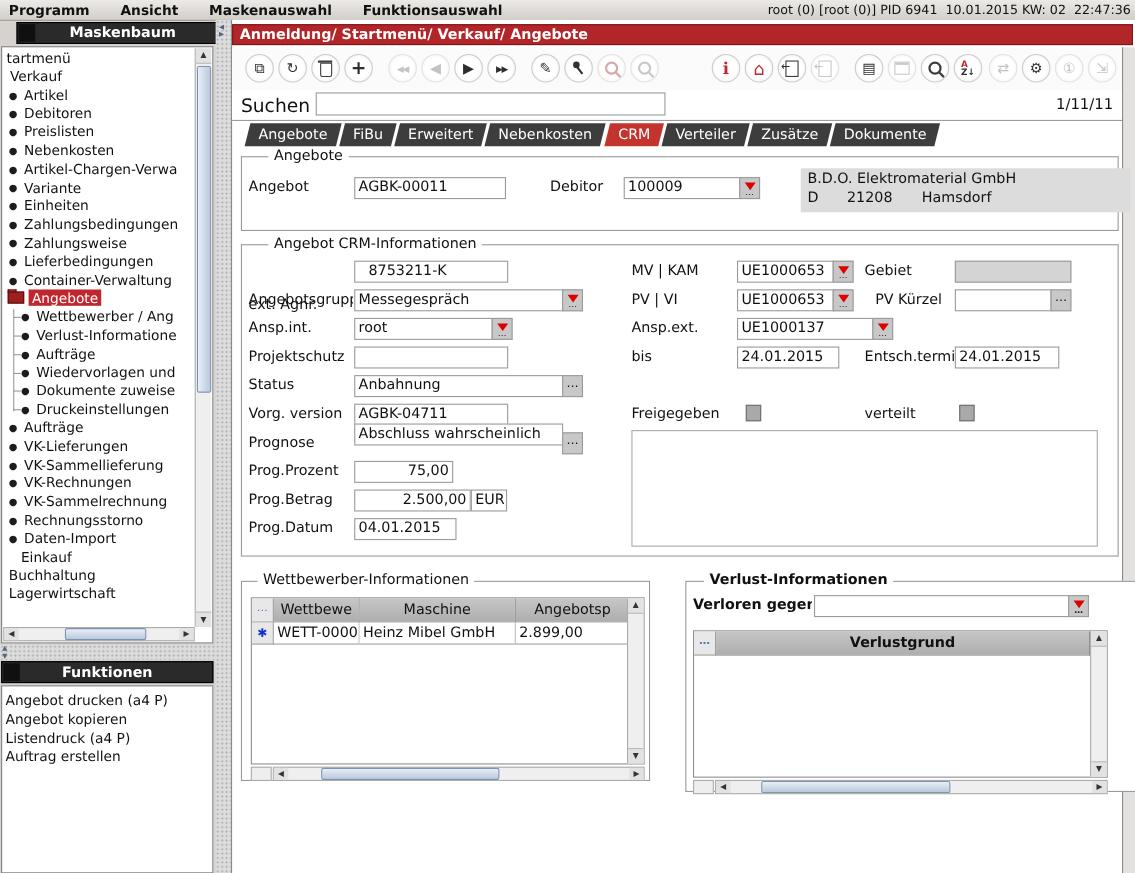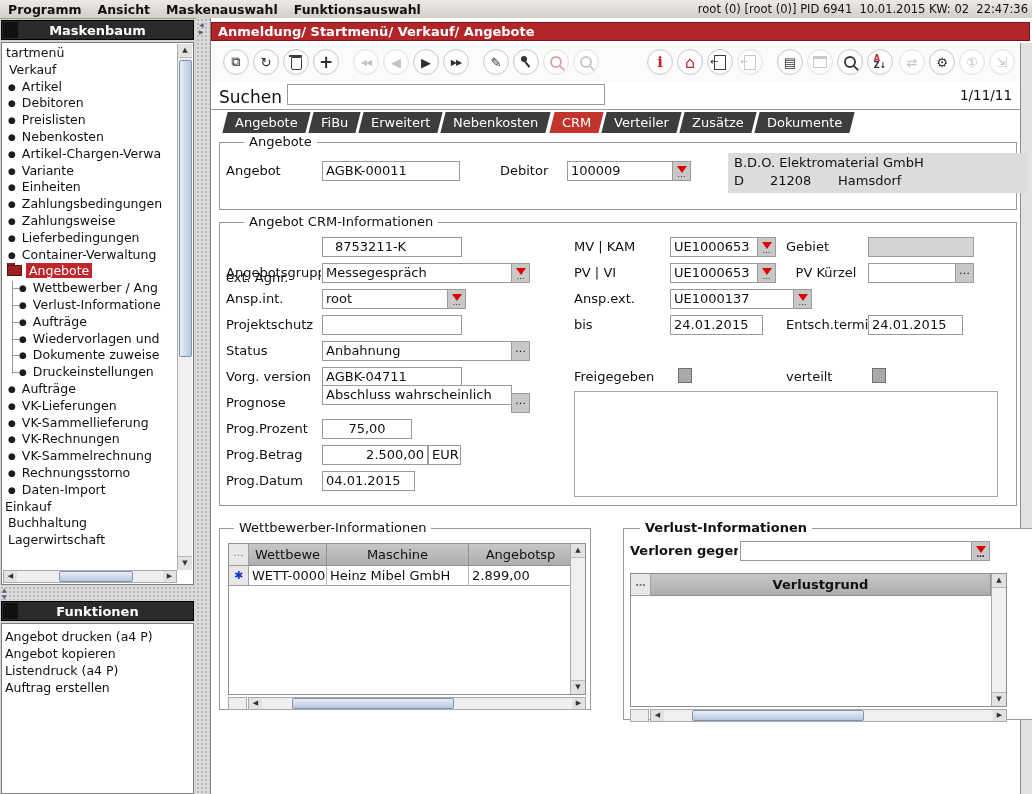--- a/index.html
+++ b/index.html
@@ -3,21 +3,21 @@
 <meta charset="utf-8">
 <style>
   html,body{margin:0;padding:0;}
   body{width:1032px;height:794px;position:relative;overflow:hidden;
        background:#d6d2ce;font-family:"DejaVu Sans",sans-serif;color:#111;}
 
   
   .menubar{position:absolute;left:0;top:0;width:1032px;height:18px;
            background:linear-gradient(#eceae7,#d2cec9);border-bottom:1px solid #9f9b96;
            display:flex;align-items:center;font-size:12.5px;font-weight:bold;}
-  .mitem{margin-left:16px;cursor:default;}
+  .mitem{margin-left:28px;cursor:default;}
   .mitem:first-child{margin-left:8px;}
   .mstatus{margin-left:auto;margin-right:4px;font-weight:normal;font-size:11.5px;white-space:pre;}
 
   
   .sidebar{position:absolute;left:0;top:18px;width:196px;bottom:0;}
   .shead{position:absolute;left:1px;width:193px;height:20px;background:#2a2a2a;
          border:1px solid #000;color:#fff;font-weight:bold;font-size:13px;
          text-align:center;line-height:19px;box-sizing:border-box;}
   .shead::before{content:"";position:absolute;left:1px;top:1px;width:15px;height:16px;background:#101010;}
   .tree-panel{position:absolute;left:1px;top:24px;width:193px;height:543px;background:#fff;
@@ -112,21 +112,21 @@
   .tab .tab-t{display:inline-block;transform:skewX(14deg);}
   .tab.active{background:#c4342f;}
 
   .fs{position:absolute;border:1px solid #9a9a9a;background:#fff;box-sizing:border-box;}
   .legend{position:absolute;top:-9px;background:#fff;padding:0 5px;font-size:13px;}
 
   .flabel{position:absolute;font-size:13px;height:18px;overflow:hidden;white-space:nowrap;}
   .tinput{position:absolute;height:20px;border:1px solid #9a9a9a;background:#fff;font-size:13px;
           box-sizing:border-box;padding:1px 3px;white-space:nowrap;overflow:hidden;}
   .tinput.dis{background:#d4d4d4;}
-  .tinput.ctr{text-align:center;}
+  .tinput.ctr{text-align:right;}
   .tinput.rt{text-align:right;}
   .combo{position:absolute;width:19px;height:20px;background:#c8c8c8;border:1px solid #9a9a9a;
          box-sizing:border-box;display:flex;flex-direction:column;align-items:center;
          justify-content:center;cursor:pointer;}
   .combo .tri{width:0;height:0;border-left:5px solid transparent;border-right:5px solid transparent;
               border-top:7px solid #dd0000;}
   .combo .cdots{font-size:8px;line-height:3px;color:#222;}
   .dotsbtn{position:absolute;width:19px;height:20px;background:#c8c8c8;border:1px solid #9a9a9a;
            box-sizing:border-box;font-size:11px;line-height:14px;text-align:center;cursor:pointer;}
   .cb{position:absolute;width:12px;height:13px;background:#a9a9a9;border:1px solid #6f6f6f;}
@@ -157,21 +157,21 @@
 
 <div class="menubar">
   <span class="mitem">Programm</span>
   <span class="mitem">Ansicht</span>
   <span class="mitem">Maskenauswahl</span>
   <span class="mitem">Funktionsauswahl</span>
   <span class="mstatus">root (0) [root (0)] PID 6941  10.01.2015 KW: 02  22:47:36</span>
 </div>
 
 <div class="sidebar">
-  <div class="shead" style="top:2px;">Maskenbaum</div>
+  <div class="shead" style="top:2px;margin-left:14px;">Maskenbaum</div>
 
   <div class="tree-panel">
     <div class="tree-list" style="position:absolute;">
       <div class="tree-vline" style="top:236px;height:93px;"></div>
       <div class="ti ti-plain"><span class="ti-t">tartmenü</span></div>
       <div class="ti ti-plain" style="padding-left:6px;"><span class="ti-t">Verkauf</span></div>
       <div class="ti ti-bullet"><span class="bul">●</span><span class="ti-t">Artikel</span></div>
       <div class="ti ti-bullet"><span class="bul">●</span><span class="ti-t">Debitoren</span></div>
       <div class="ti ti-bullet"><span class="bul">●</span><span class="ti-t">Preislisten</span></div>
       <div class="ti ti-bullet"><span class="bul">●</span><span class="ti-t">Nebenkosten</span></div>
@@ -189,21 +189,21 @@
       <div class="ti ti-sub"><span class="bul">●</span><span class="ti-t">Wiedervorlagen und</span></div>
       <div class="ti ti-sub"><span class="bul">●</span><span class="ti-t">Dokumente zuweise</span></div>
       <div class="ti ti-sub"><span class="bul">●</span><span class="ti-t">Druckeinstellungen</span></div>
       <div class="ti ti-bullet"><span class="bul">●</span><span class="ti-t">Aufträge</span></div>
       <div class="ti ti-bullet"><span class="bul">●</span><span class="ti-t">VK-Lieferungen</span></div>
       <div class="ti ti-bullet"><span class="bul">●</span><span class="ti-t">VK-Sammellieferung</span></div>
       <div class="ti ti-bullet"><span class="bul">●</span><span class="ti-t">VK-Rechnungen</span></div>
       <div class="ti ti-bullet"><span class="bul">●</span><span class="ti-t">VK-Sammelrechnung</span></div>
       <div class="ti ti-bullet"><span class="bul">●</span><span class="ti-t">Rechnungsstorno</span></div>
       <div class="ti ti-bullet"><span class="bul">●</span><span class="ti-t">Daten-Import</span></div>
-      <div class="ti ti-plain" style="padding-left:2px;"><span class="ti-t">Einkauf</span></div>
+      <div class="ti ti-plain" style="padding-left:16px;"><span class="ti-t">Einkauf</span></div>
       <div class="ti ti-plain" style="padding-left:5px;"><span class="ti-t">Buchhaltung</span></div>
       <div class="ti ti-plain" style="padding-left:5px;"><span class="ti-t">Lagerwirtschaft</span></div>
     </div>
     <div class="sb-v">
       <div class="sb-btn v">▲</div>
       <div class="sb-thumb-v" style="height:295px;"></div>
       <div class="sb-btn v vb">▼</div>
     </div>
     <div class="sb-h tree-hscroll">
       <div class="sb-btn">◀</div>

